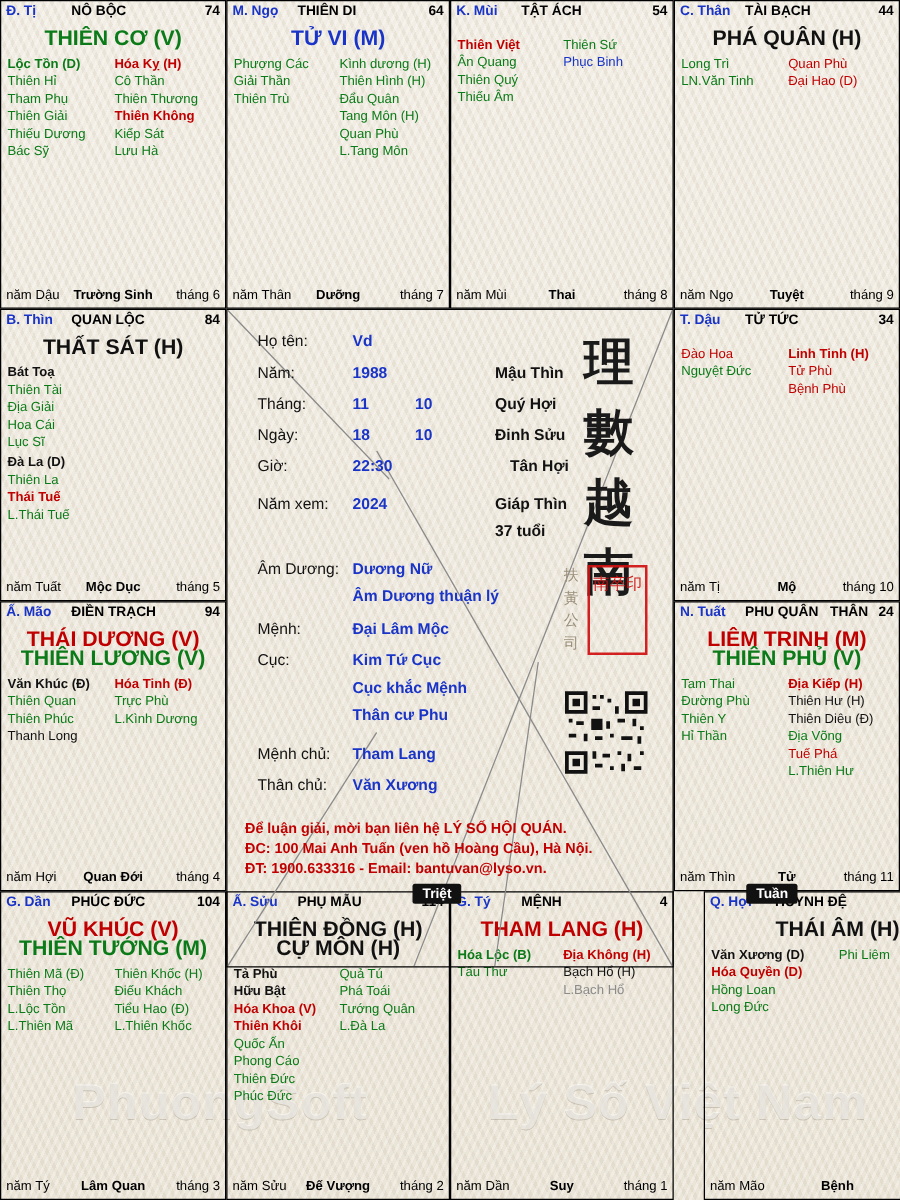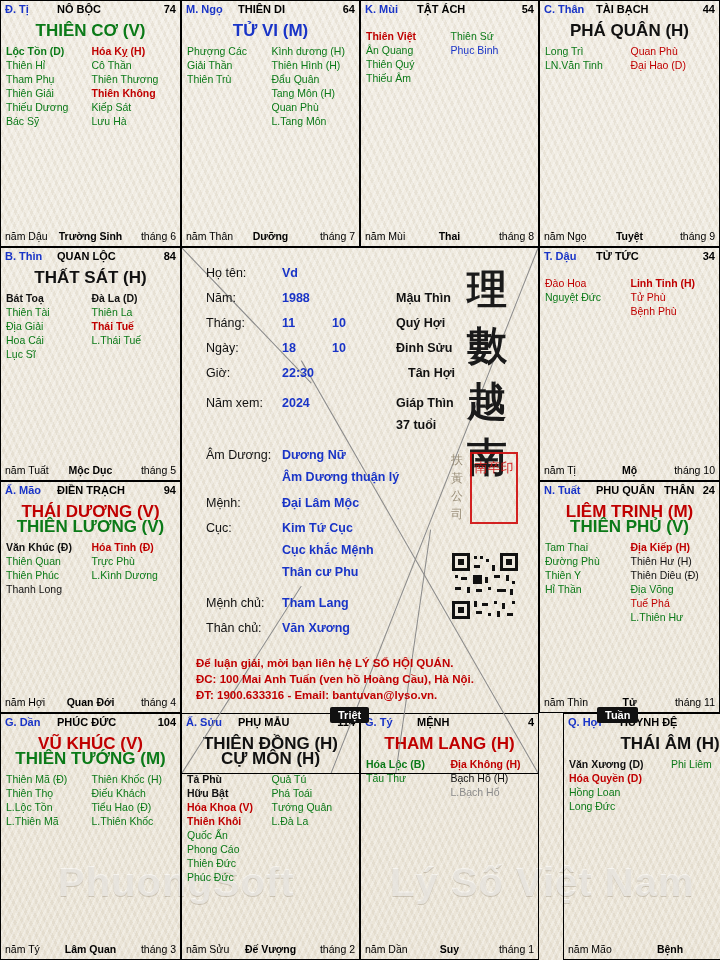--- a/index.html
+++ b/index.html
@@ -188,21 +188,21 @@
         <span class="c">Tuyệt</span>
         <span class="r">tháng 9</span>
       </div>
     </div>
 
   <div class="cell" style="left:0;top:247px;width:181px;height:234px;">
       <div class="chdr"><span class="pal">B. Thìn</span><span class="cung">QUAN LỘC</span><span class="num">84</span></div>
       <div class="stars-main" style="top: 22px;">
         <div class="black">THẤT SÁT (H)</div>
       </div>
-      <div class="cols" style="top: 43px;">
+      <div class="cols" style="top: 43px; flex-direction: column;">
         <div class="col">
           <div class="black b">Bát Toạ</div>
           <div class="green">Thiên Tài</div>
           <div class="green">Địa Giải</div>
           <div class="green">Hoa Cái</div>
           <div class="green">Lục Sĩ</div>
         </div>
         <div class="col">
           <div class="black b">Đà La (D)</div>
           <div class="green">Thiên La</div>

